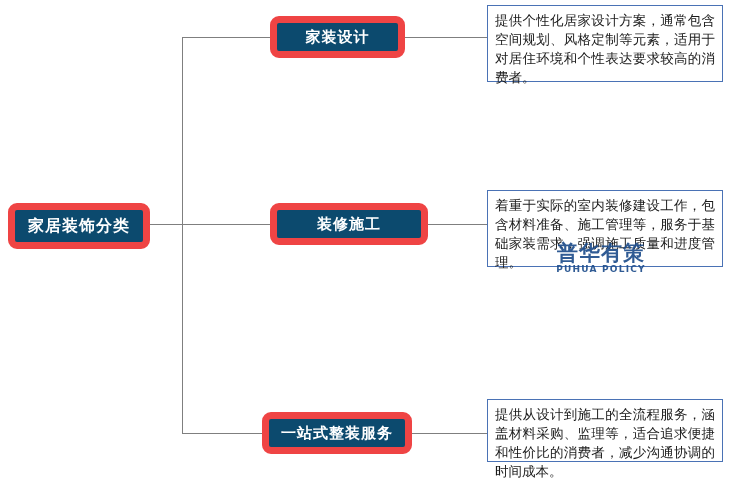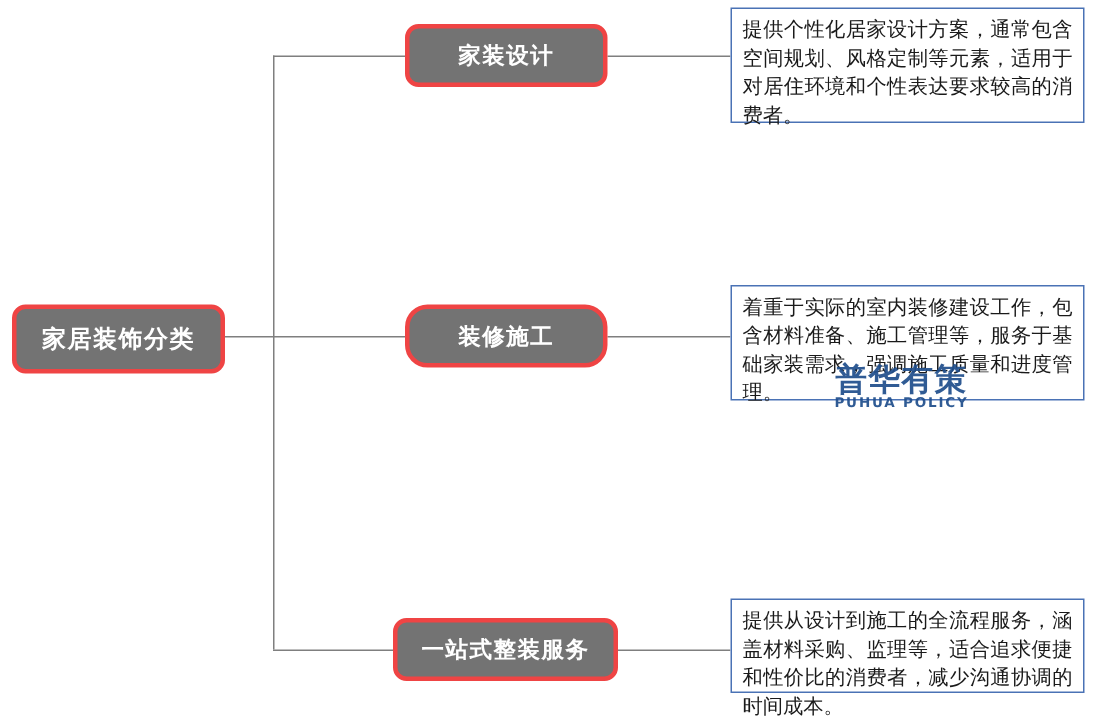--- a/index.html
+++ b/index.html
@@ -22,22 +22,22 @@
   .conn {
     position: absolute;
     background: #7f7f7f;
   }
   .conn.h { height: 1px; }
   .conn.v { width: 1px; }
 
   
   .node {
     position: absolute;
-    background: #737373;
-    border: 3px solid #ef4444;
+    background: #0c4a6e;
+    border: 7px solid #ef4444;
     border-radius: 9px;
     color: #ffffff;
     font-weight: bold;
     display: flex;
     align-items: center;
     justify-content: center;
     letter-spacing: 1px;
     box-sizing: border-box;
     text-align: center;
   }
@@ -46,21 +46,21 @@
     top: 203px;
     width: 142px;
     height: 46px;
     font-size: 16px;
   }
   .node-child {
     height: 42px;
     font-size: 15px;
   }
   #node-1 { left: 270px; top: 16px;  width: 135px; }
-  #node-2 { left: 270px; top: 203px; width: 135px; border-radius: 15px; }
+  #node-2 { left: 270px; top: 203px; width: 158px; }
   #node-3 { left: 262px; top: 412px; width: 150px; }
 
   
   .desc {
     position: absolute;
     left: 487px;
     width: 236px;
     box-sizing: border-box;
     border: 1px solid #4a72b5;
     background: #ffffff;

